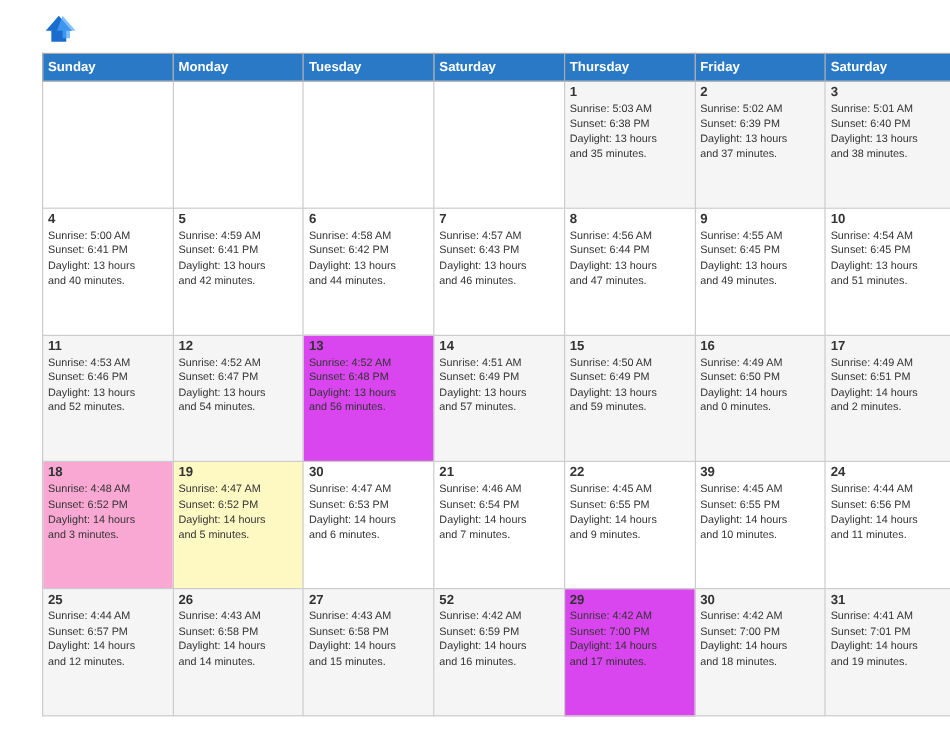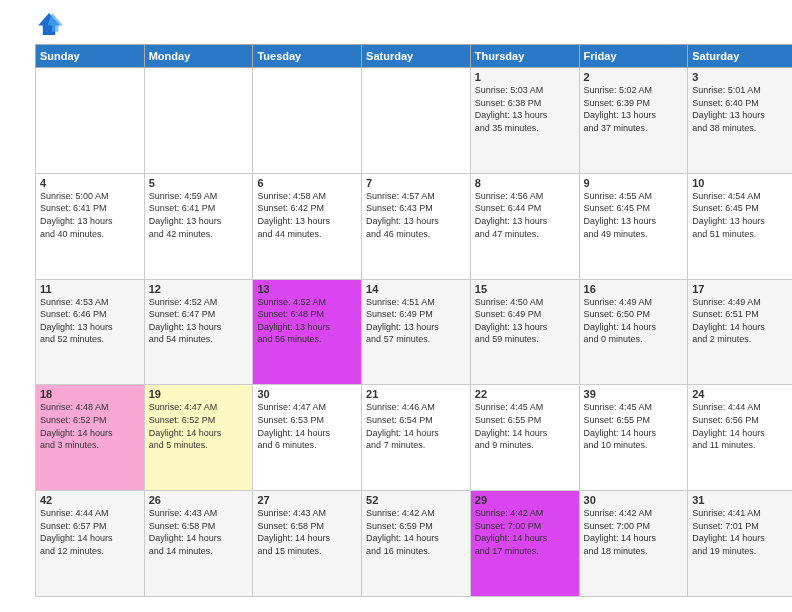--- a/index.html
+++ b/index.html
@@ -314,21 +314,21 @@
           <td style="background: rgb(255, 255, 255);">
             <span class="day-num">24</span>
             <div class="day-info" style="white-space: pre-line;">Sunrise: 4:44 AM
 Sunset: 6:56 PM
 Daylight: 14 hours
 and 11 minutes.</div>
           </td>
         </tr>
         <tr>
           <td style="background: rgb(245, 245, 245);">
-            <span class="day-num">42</span>
+            <span class="day-num">25</span>
             <div class="day-info" style="white-space: pre-line;">Sunrise: 4:44 AM
 Sunset: 6:57 PM
 Daylight: 14 hours
 and 12 minutes.</div>
           </td>
           <td style="background: rgb(245, 245, 245);">
             <span class="day-num">26</span>
             <div class="day-info" style="white-space: pre-line;">Sunrise: 4:43 AM
 Sunset: 6:58 PM
 Daylight: 14 hours

